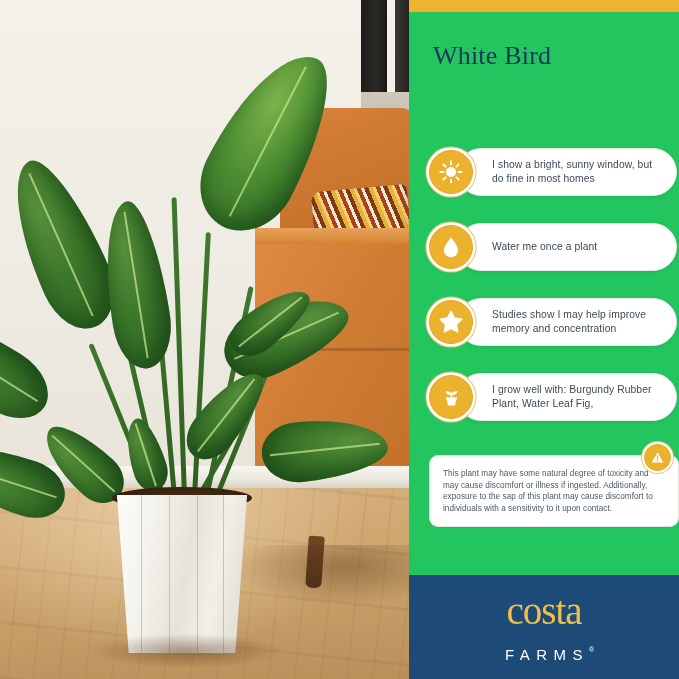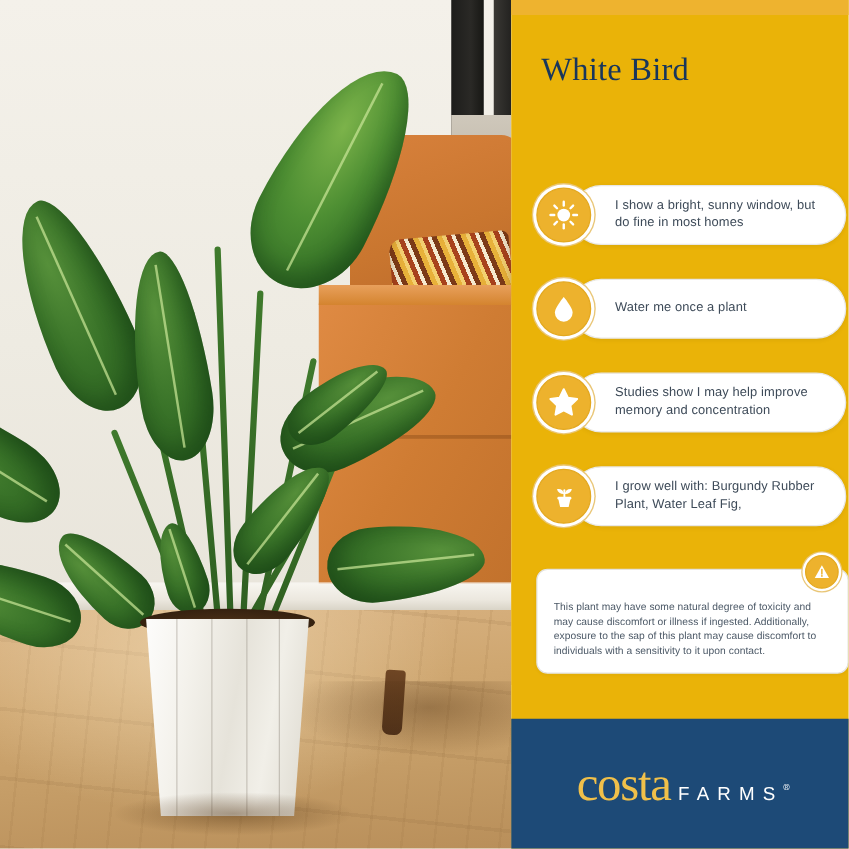--- a/index.html
+++ b/index.html
@@ -128,21 +128,21 @@
     transform-origin: bottom center;
     box-shadow: inset -6px -10px 18px rgba(20,60,18,.45);
   }
   .leaf::after{
     content:""; position:absolute; left:50%; top:6%; width:1.6px; height:88%;
     background: rgba(200,228,150,.72); transform:translateX(-50%);
   }
   .leaf.dark { background: radial-gradient(ellipse at 40% 28%, #56903a 0%, #3a7429 45%, #265a1d 85%, #1f4a18 100%); }
 
   
-  .panel { position: absolute; left: 409px; top: 0; width: 270px; height: 679px; background:#eab308;text-decoration:underline; }
+  .panel { position: absolute; left: 409px; top: 0; width: 270px; height: 679px; background:#22c55e;text-decoration:underline; }
   .topbar { position:absolute; left:0; top:0; width:270px; height:12px; background:#eeb32f; }
 
   .title {
     position:absolute; left:24px; top:40px; width:240px;
     font-family: "Liberation Serif", serif;
     font-size: 26px; line-height: 31px; color:#18365c; letter-spacing:.2px;
   }
 
   .cards { position:absolute; left:20px; top:148px; width:250px; }
   .card { position:relative; height:60px; margin-bottom:15px; }
@@ -159,36 +159,36 @@
     display:flex; align-items:center;
     padding: 6px 14px 6px 34px;
   }
   .pill span {
     font-size: 10.3px; line-height: 14.5px; color:#3d4a58; letter-spacing:.1px;
   }
 
   .disclaimer-wrap { position:absolute; left:20px; top:455px; width:250px; }
   .disclaimer {
     position:relative; border:1px solid #e4e3e0; border-radius:9px;
-    background:#fff; padding:24px 13px 12px 13px;
+    background:#fff; padding:12px 13px 12px 13px;
     box-shadow: 0 1px 3px rgba(0,0,0,.05);
   }
   .disclaimer p {
     font-size: 8.2px; line-height: 11.6px; color:#4b5866; letter-spacing:.05px;
   }
   .warn-badge {
     position:absolute; right:8px; top:-11px; width:27px; height:27px; border-radius:50%;
     background:#edb22d; border:1.4px solid #e3a820;
     box-shadow: 0 0 0 2px #fff, 0 0 0 3px #e9c677;
     display:flex; align-items:center; justify-content:center; z-index:4;
   }
 
   .brandbar {
     position:absolute; left:0; top:575px; width:270px; height:104px;
-    background:#1d4a77; display:flex; flex-direction:row;
+    background:#1d4a77; display:flex; flex-direction:column;
     align-items:center; justify-content:center;
   }
   .brand-costa {
     font-family:"Liberation Serif", serif; font-size:39px; line-height:39px;
     color:#f0c04a; letter-spacing:-1px;
   }
   .brand-farms {
     font-size:15px; color:#ffffff; letter-spacing:6.5px; margin-top:16px;
     padding-left:6px; position:relative;
   }

